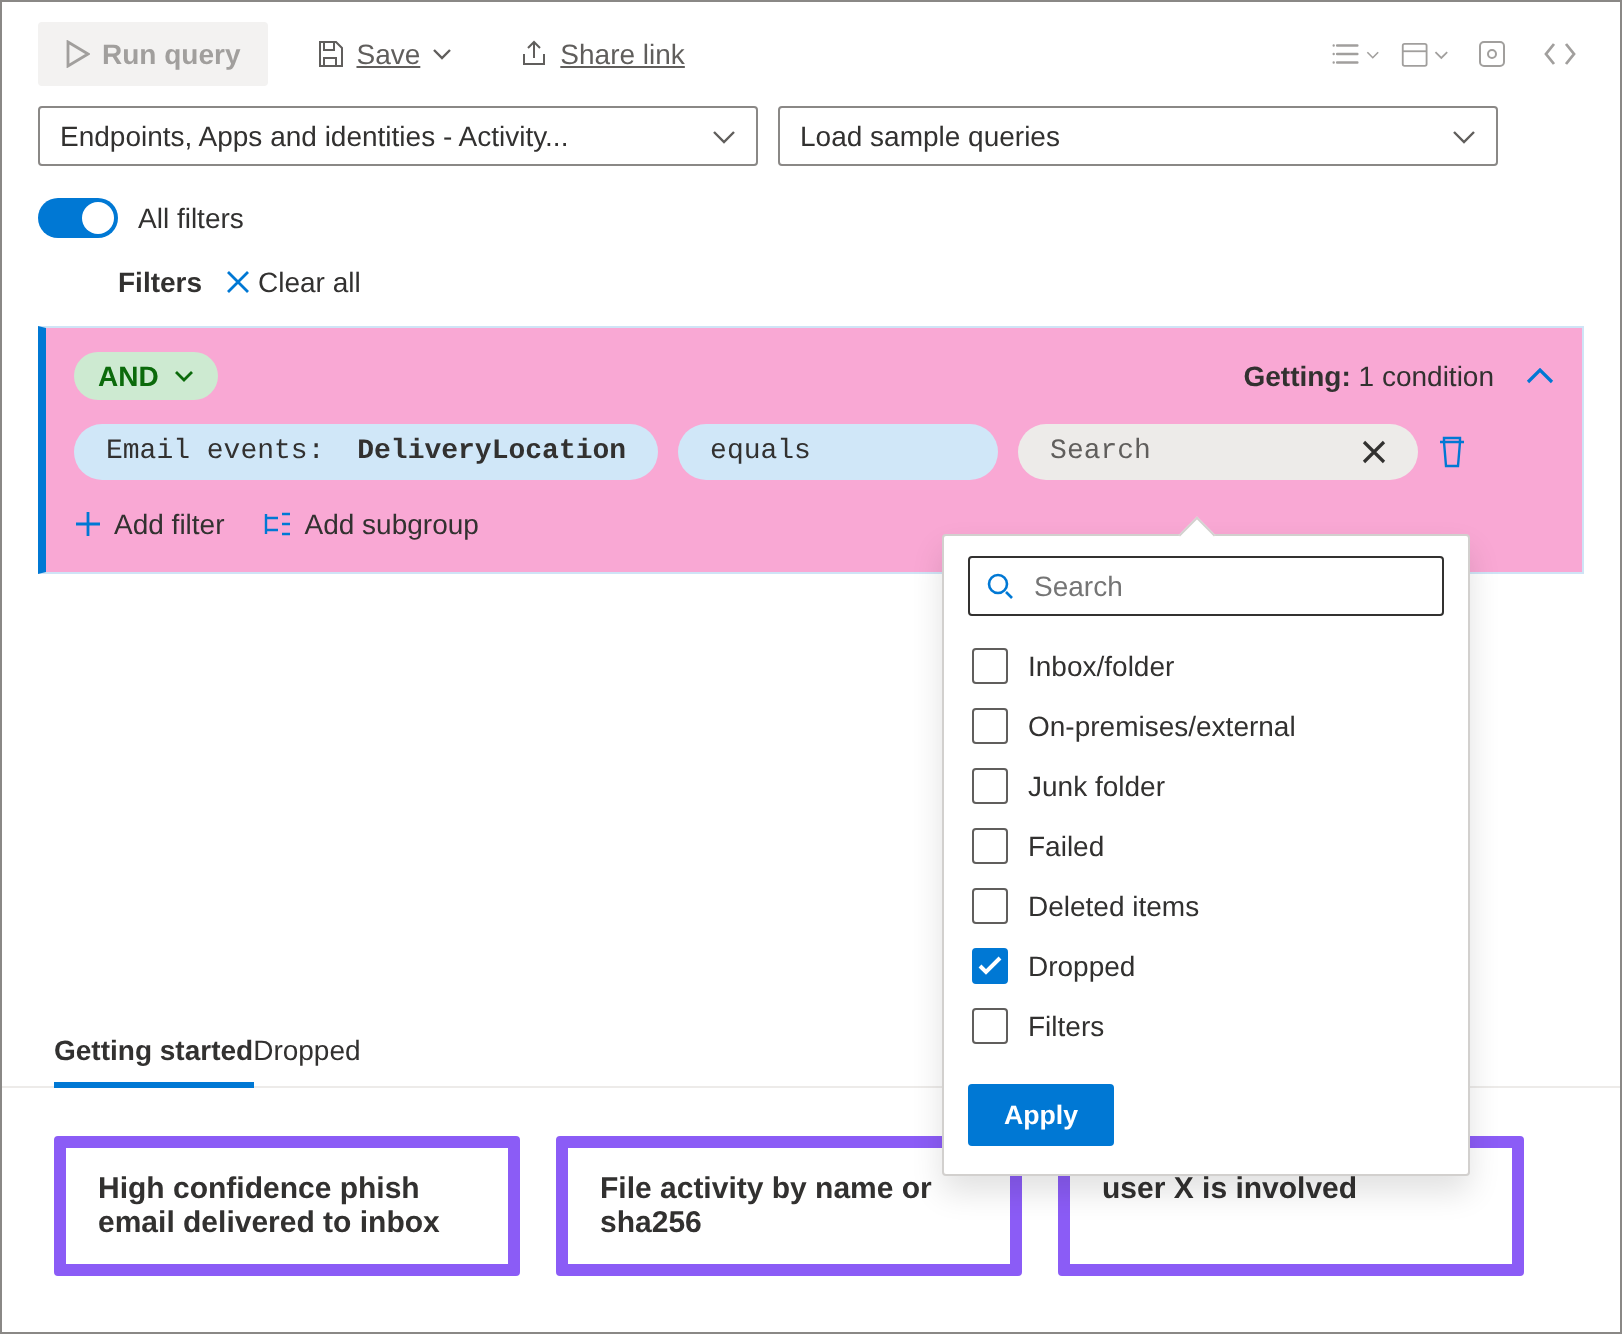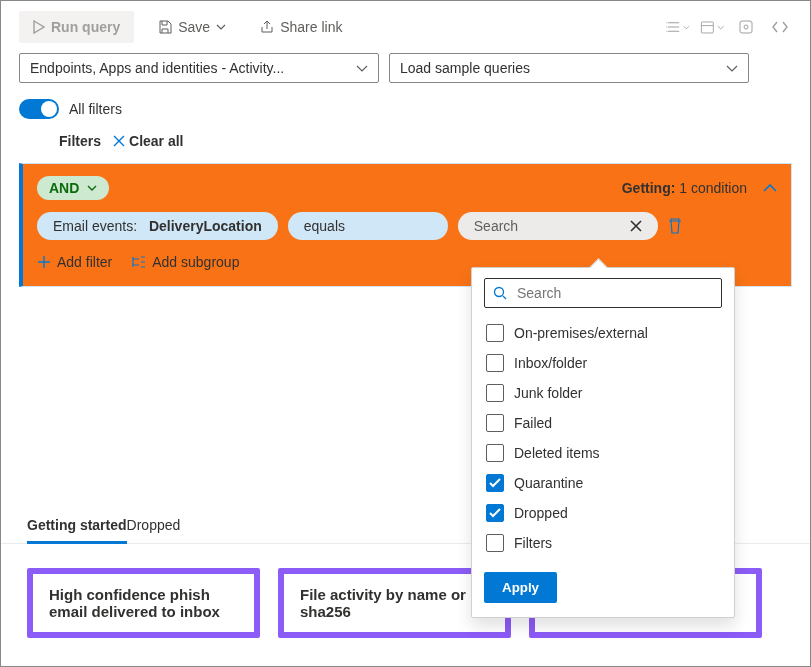--- a/index.html
+++ b/index.html
@@ -31,21 +31,21 @@
     font: inherit;
     padding: 6px 10px;
   }
   .run-query {
     background: #f3f2f1;
     color: #a19f9d;
     font-weight: 600;
     border-radius: 2px;
     padding: 8px 14px;
   }
-  .toolbar .muted { color: #605e5c; }
+  .toolbar .muted { color: #605e5c; text-decoration: underline; }
   .toolbar-right {
     margin-left: auto;
     display: flex;
     gap: 10px;
   }
   .toolbar-right .icon-btn {
     width: 24px; height: 24px;
     display:flex;align-items:center;justify-content:center;
     color:#a19f9d;
     cursor:pointer;
@@ -77,48 +77,48 @@
     position: relative; cursor: pointer;
   }
   .switch::after {
     content:""; position:absolute; right:2px; top:2px; width:16px; height:16px;
     background:#fff; border-radius:50%;
   }
   .filters-row {
     display:flex; align-items:center; gap:12px; padding: 8px 18px;
   }
   .filters-row b { font-weight:600;margin-left:40px; }
-  .clear-all { display:flex; align-items:center; gap:4px; cursor:pointer; color:#323130;font-weight:bold;}
+  .clear-all { display:flex; align-items:center; gap:4px; cursor:pointer; color:#323130;}
   .clear-all svg { color:#0078d4; }
   .filter-card {
     margin: 6px 18px;
     border: 1px solid #cfe4f6;
     border-left: 4px solid #0078d4;
-    background: #f97316;
+    background: #f9a8d4;
     padding: 12px 14px 16px 14px;
     position: relative;
   }
   .card-top {
     display:flex; align-items:center; justify-content:space-between;
     margin-bottom: 12px;
   }
   .and-chip {
     background:#cdead1; color:#0b6a0b; font-weight:600;
     padding:4px 12px; border-radius:14px;
     display:inline-flex; align-items:center; gap:8px;
     cursor:pointer;
   }
   .includes { font-size:14px; }
   .includes b { font-weight:600; }
   .collapse { color:#0078d4; cursor:pointer; margin-left:16px;}
   .pill-row { display:flex; align-items:center; gap:10px; flex-wrap:wrap;}
   .pill {
     border-radius: 16px;
     padding: 6px 16px;
-    display:inline-flex; align-items:center; gap:4px;
+    display:inline-flex; align-items:center; gap:4px;font-family:Liberation Mono, monospace;
   }
   .pill.blue { background:#d0e7f8; }
   .pill.grey { background:#edebe9; color:#605e5c; width:200px; justify-content:space-between;}
   .pill.grey .x { cursor:pointer; }
   .field-name { font-weight:400;}
   .field-name .fn { font-weight:600; }
   .trash { color:#0078d4; cursor:pointer; }
   .add-row { margin-top:14px; display:flex; gap:18px; }
   .link-btn { display:inline-flex; align-items:center; gap:6px; color:#323130; cursor:pointer;}
   .link-btn svg { color:#0078d4; }
@@ -335,45 +335,37 @@
   <div class="dd-search">
     <svg width="14" height="14" viewBox="0 0 14 14">
         <circle cx="6" cy="6" r="4.5" fill="none" stroke="#0078d4" stroke-width="1.3"></circle>
         <path d="M10 10l3 3" stroke="#0078d4" stroke-width="1.3"></path>
       </svg>
     <input placeholder="Search" style="">
   </div>
   <div id="options-host">
       <div class="opt">
         <div class="cb"></div>
+        <span>Inbox/folder</span>
+      </div>
+      <div class="opt">
+        <div class="cb"></div>
         <span>On-premises/external</span>
       </div>
       <div class="opt">
         <div class="cb"></div>
-        <span>Inbox/folder</span>
-      </div>
-      <div class="opt">
-        <div class="cb"></div>
         <span>Junk folder</span>
       </div>
       <div class="opt">
         <div class="cb"></div>
         <span>Failed</span>
       </div>
       <div class="opt">
         <div class="cb"></div>
         <span>Deleted items</span>
-      </div>
-      <div class="opt">
-        <div class="cb checked">
-          <svg width="12" height="10" viewBox="0 0 12 10">
-            <path d="M1 5l3 3 7-7" fill="none" stroke="currentColor" stroke-width="2"></path>
-          </svg>
-        </div>
-        <span>Quarantine</span>
       </div>
       <div class="opt">
         <div class="cb checked">
           <svg width="12" height="10" viewBox="0 0 12 10">
             <path d="M1 5l3 3 7-7" fill="none" stroke="currentColor" stroke-width="2"></path>
           </svg>
         </div>
         <span>Dropped</span>
       </div>
       <div class="opt">

